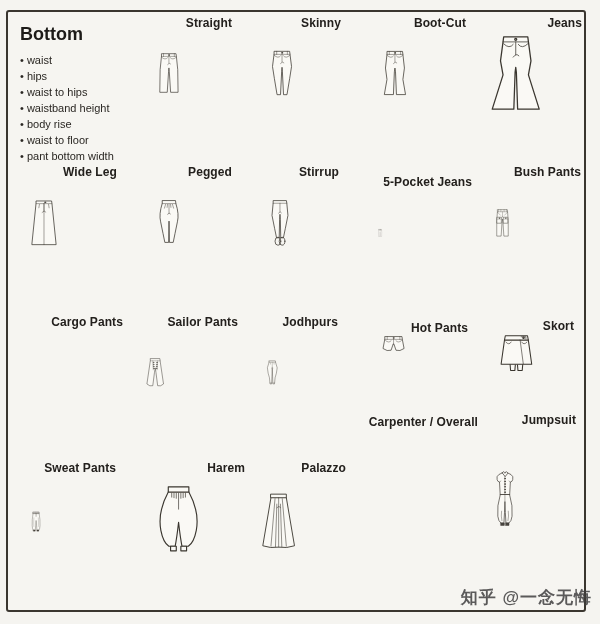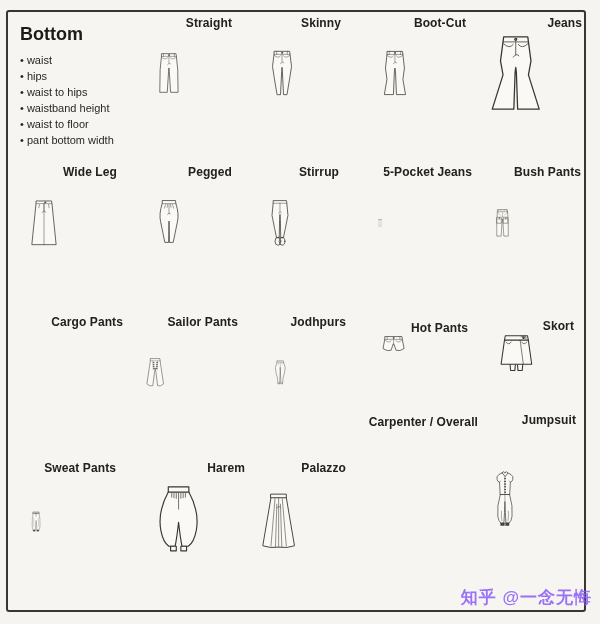--- a/index.html
+++ b/index.html
@@ -11,38 +11,39 @@
   .cell svg{display:block;}
   .label{font-weight:700;font-size:12px;color:#23201d;margin-top:3px;
          white-space:nowrap;letter-spacing:.1px;text-align:center;}
   .infobox{position:absolute;left:20px;top:24px;width:130px;z-index:2;}
   .infobox .title{font-weight:700;font-size:18px;color:#1d1b18;margin-bottom:8px;}
   .infobox .subtitle{font-weight:700;font-size:12px;color:#23201d;margin-bottom:2px;}
   .infobox ul{list-style:none;margin:0;padding:0;}
   .infobox li{font-size:11px;color:#2a2723;line-height:1.45;}
   .infobox li::before{content:"• ";}
   .watermark{position:absolute;right:8px;top:586px;z-index:3;font-size:17px;font-weight:700;
-             color:#8b5cf6;opacity:.85;letter-spacing:1px;}
+             color:#404040;opacity:.85;letter-spacing:1px;}
   .ink{stroke:#3a362f;fill:none;stroke-width:2;stroke-linejoin:round;stroke-linecap:round;}
   .body{fill:#faf9f5;}
   .thin{stroke-width:1.2;}
   .dark{fill:#4a4641;stroke:#3a362f;stroke-width:1.5;}
 </style>
 </head>
 <body>
 
 <div class="frame"></div>
 
 <div class="infobox">
   <div class="title">Bottom</div>
   <ul>
     <li>waist</li>
     <li>hips</li>
     <li>waist to hips</li>
     <li>waistband height</li>
+    <li>body rise</li>
     <li>waist to floor</li>
     <li>pant bottom width</li>
   </ul>
 </div>
 
 <div class="cell" style="left:152px;top:13px;width:80px;">
   <svg width="80" height="120" viewBox="0 0 100 130">
     <g class="ink">
         <path class="body" d="M29 8 H71 L72 16 L76 55 L77 122 H55 L51 60 L50 50 L49 60 L45 122 H23 L24 55 L28 16 Z"></path>
     <path class="thin" d="M28.5 16 H71.5 M34 8 V16 M66 8 V16 M50 16 V36 M46 40 Q51 33 55 38 M29 19 Q39 28 46 20 M71 19 Q61 28 54 20"></path>
@@ -111,21 +112,21 @@
     <g class="ink">
         <path class="body" d="M33 6 H67 L68 13 L71 45 L64 80 L59 104 H52 L51 55 L50 42 L49 55 L48 104 H41 L36 80 L29 45 L32 13 Z"></path>
     <path class="thin" d="M32 13 H68 M50 13 V36 M46 39 Q51 32 54 38"></path>
     <ellipse cx="44.5" cy="113" rx="7.5" ry="10.5"></ellipse>
     <ellipse cx="55.5" cy="113" rx="7.5" ry="10.5"></ellipse>
       </g>
   </svg>
   <div class="label">Stirrup</div>
 </div>
 
-<div class="cell" style="left:377px;top:162px;width:95px;">
+<div class="cell" style="left:377px;top:172px;width:95px;">
   <svg width="95" height="122" viewBox="0 0 100 130">
     <g class="ink">
         <path class="body" d="M28 7 H72 L73 16 L76 55 L74 122 H56 L52 60 L50 48 L48 60 L44 122 H26 L24 55 L27 16 Z"></path>
     <path class="thin" d="M27 16 H73 M33 7 V16 M50 7 V16 M67 7 V16 M50 16 V38 M46.5 38 Q51 31 54 37 M28 19 Q38 30 46 20 M72 19 Q62 30 54 20 M57 21 Q60 25 63 21"></path>
     <circle cx="50" cy="11.5" r="1.6"></circle>
       </g>
   </svg>
   <div class="label">5-Pocket Jeans</div>
 </div>
 
@@ -165,21 +166,21 @@
         <circle cx="44.5" cy="46" r="1.4"></circle>
     <circle cx="57" cy="22" r="1.4"></circle>
         <circle cx="56.5" cy="30" r="1.4"></circle>
         <circle cx="56" cy="38" r="1.4"></circle>
         <circle cx="55.5" cy="46" r="1.4"></circle>
       </g>
   </svg>
   <div class="label">Sailor Pants</div>
 </div>
 
-<div class="cell" style="left:270px;top:312px;width:76px;">
+<div class="cell" style="left:262px;top:312px;width:76px;">
   <svg width="76" height="122" viewBox="0 0 100 130">
     <g class="ink">
         <path class="body" d="M35 6 H65 L66 13 Q80 40 70 66 Q62 84 61 118 H53 Q51.5 80 50.5 44 L50 40 L49.5 44 Q48.5 80 47 118 H39 Q38 84 30 66 Q20 40 34 13 Z"></path>
     <path class="thin" d="M34 13 H66 M50 13 V38 M46.5 40 Q51 34 54 39 M42 15 L41 22 M58 15 L59 22 M39 113 H47 M53 113 H61"></path>
       </g>
   </svg>
   <div class="label">Jodhpurs</div>
 </div>
 
 <div class="cell" style="left:376px;top:318px;width:92px;">

